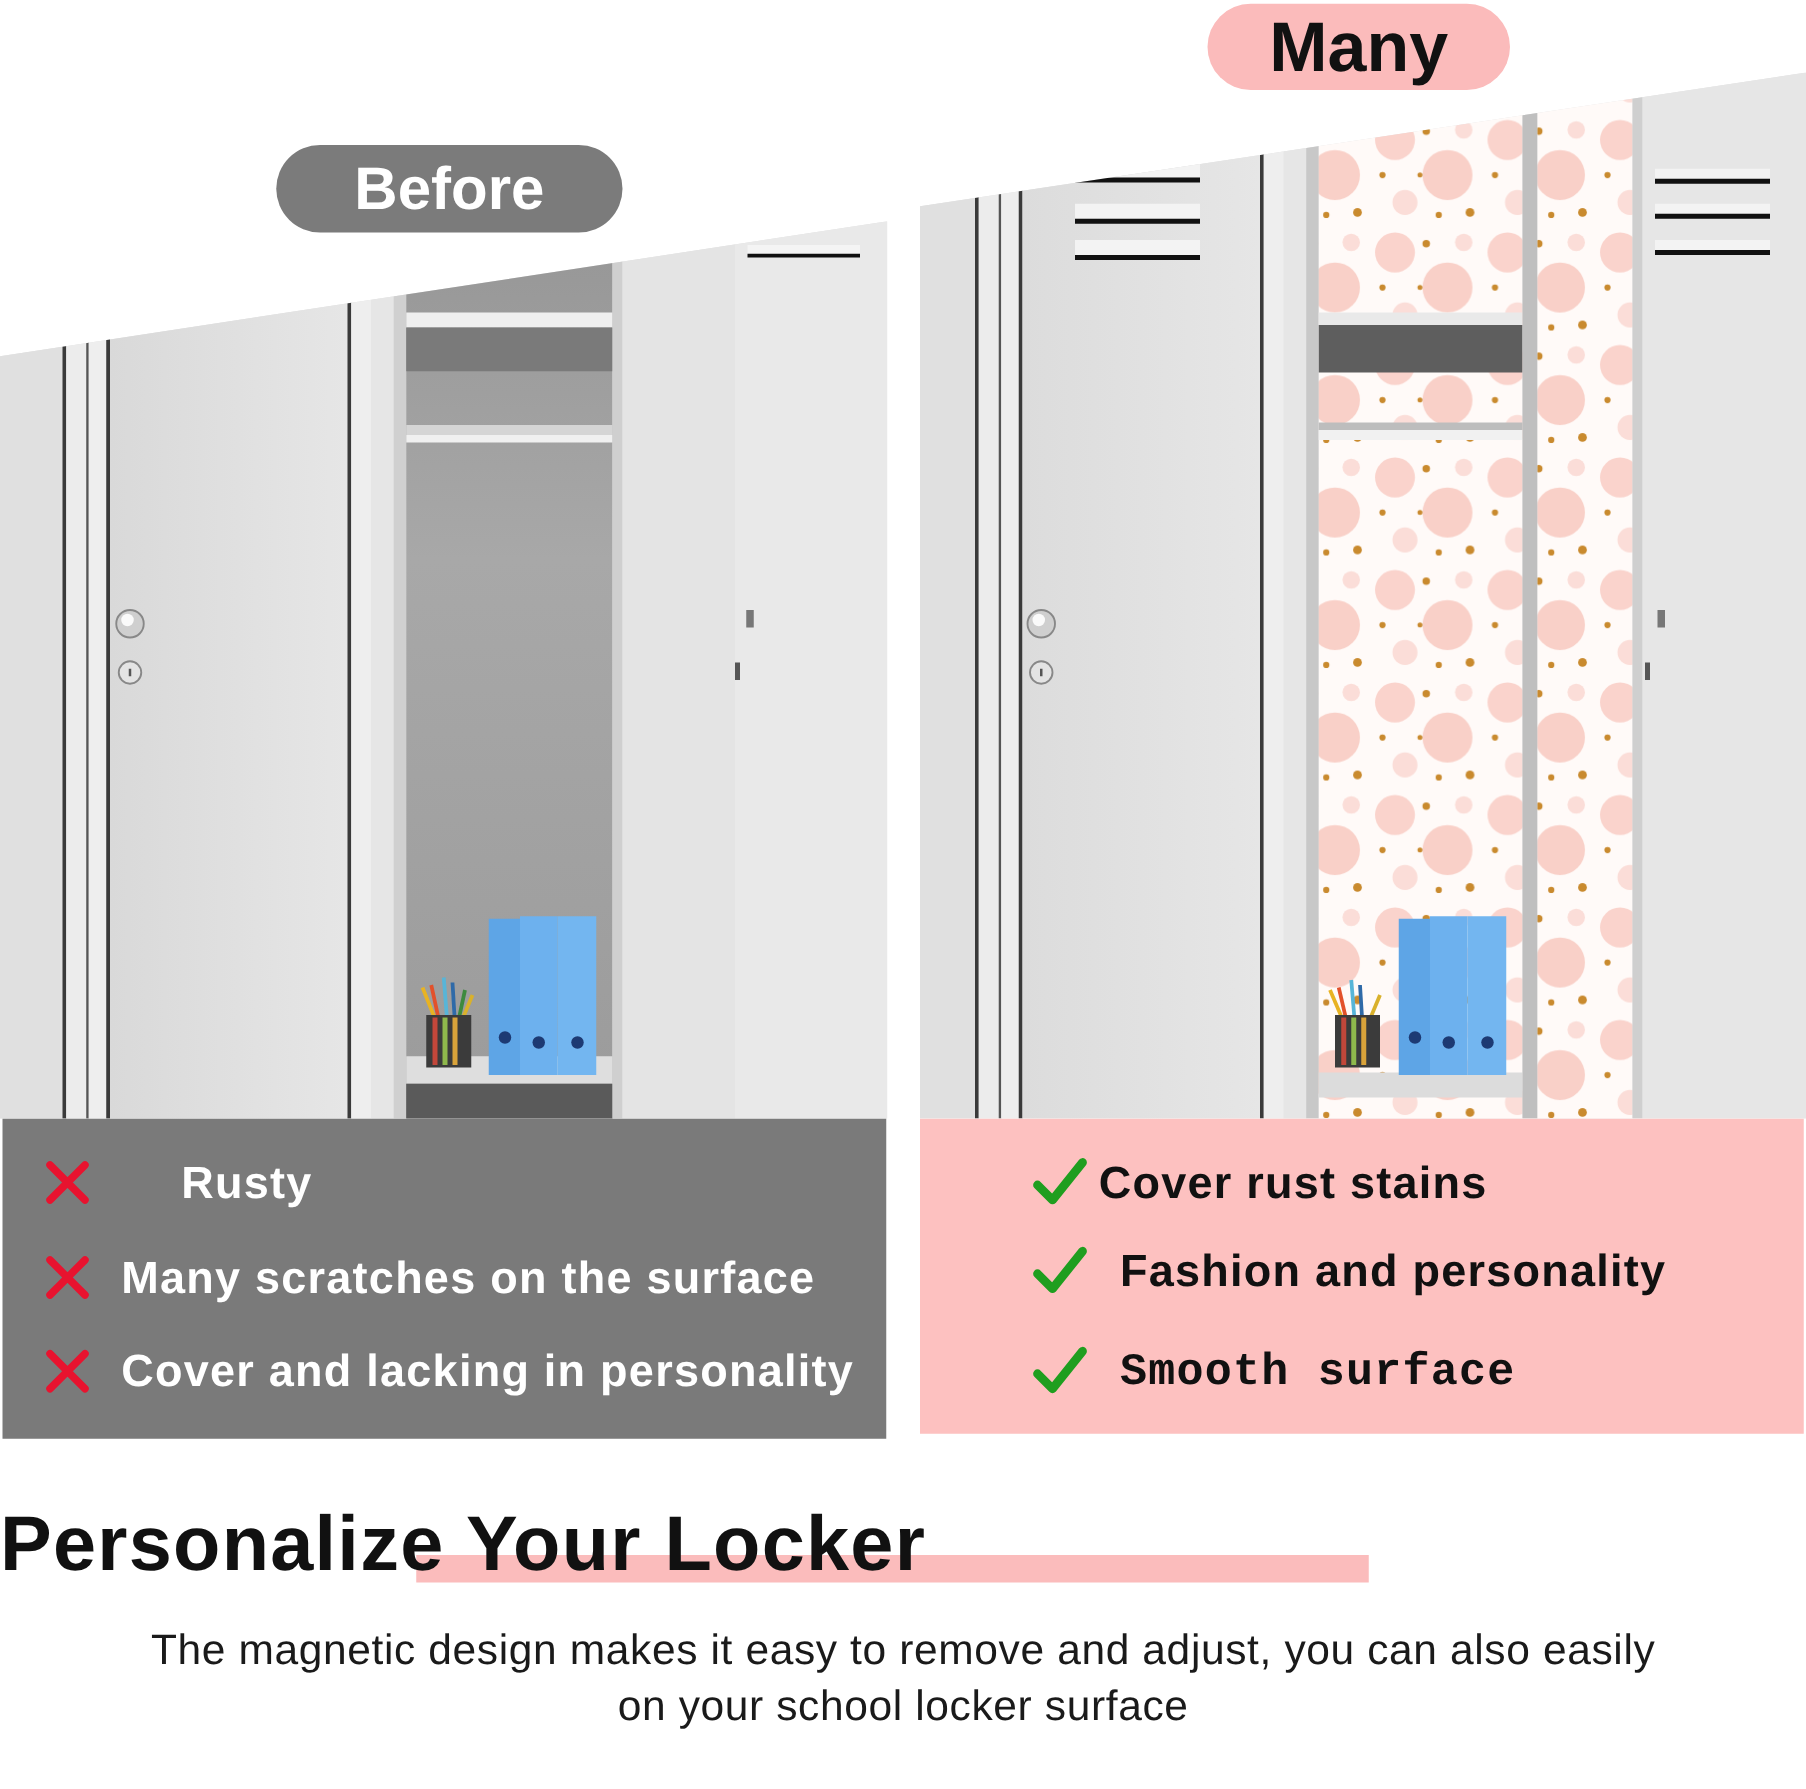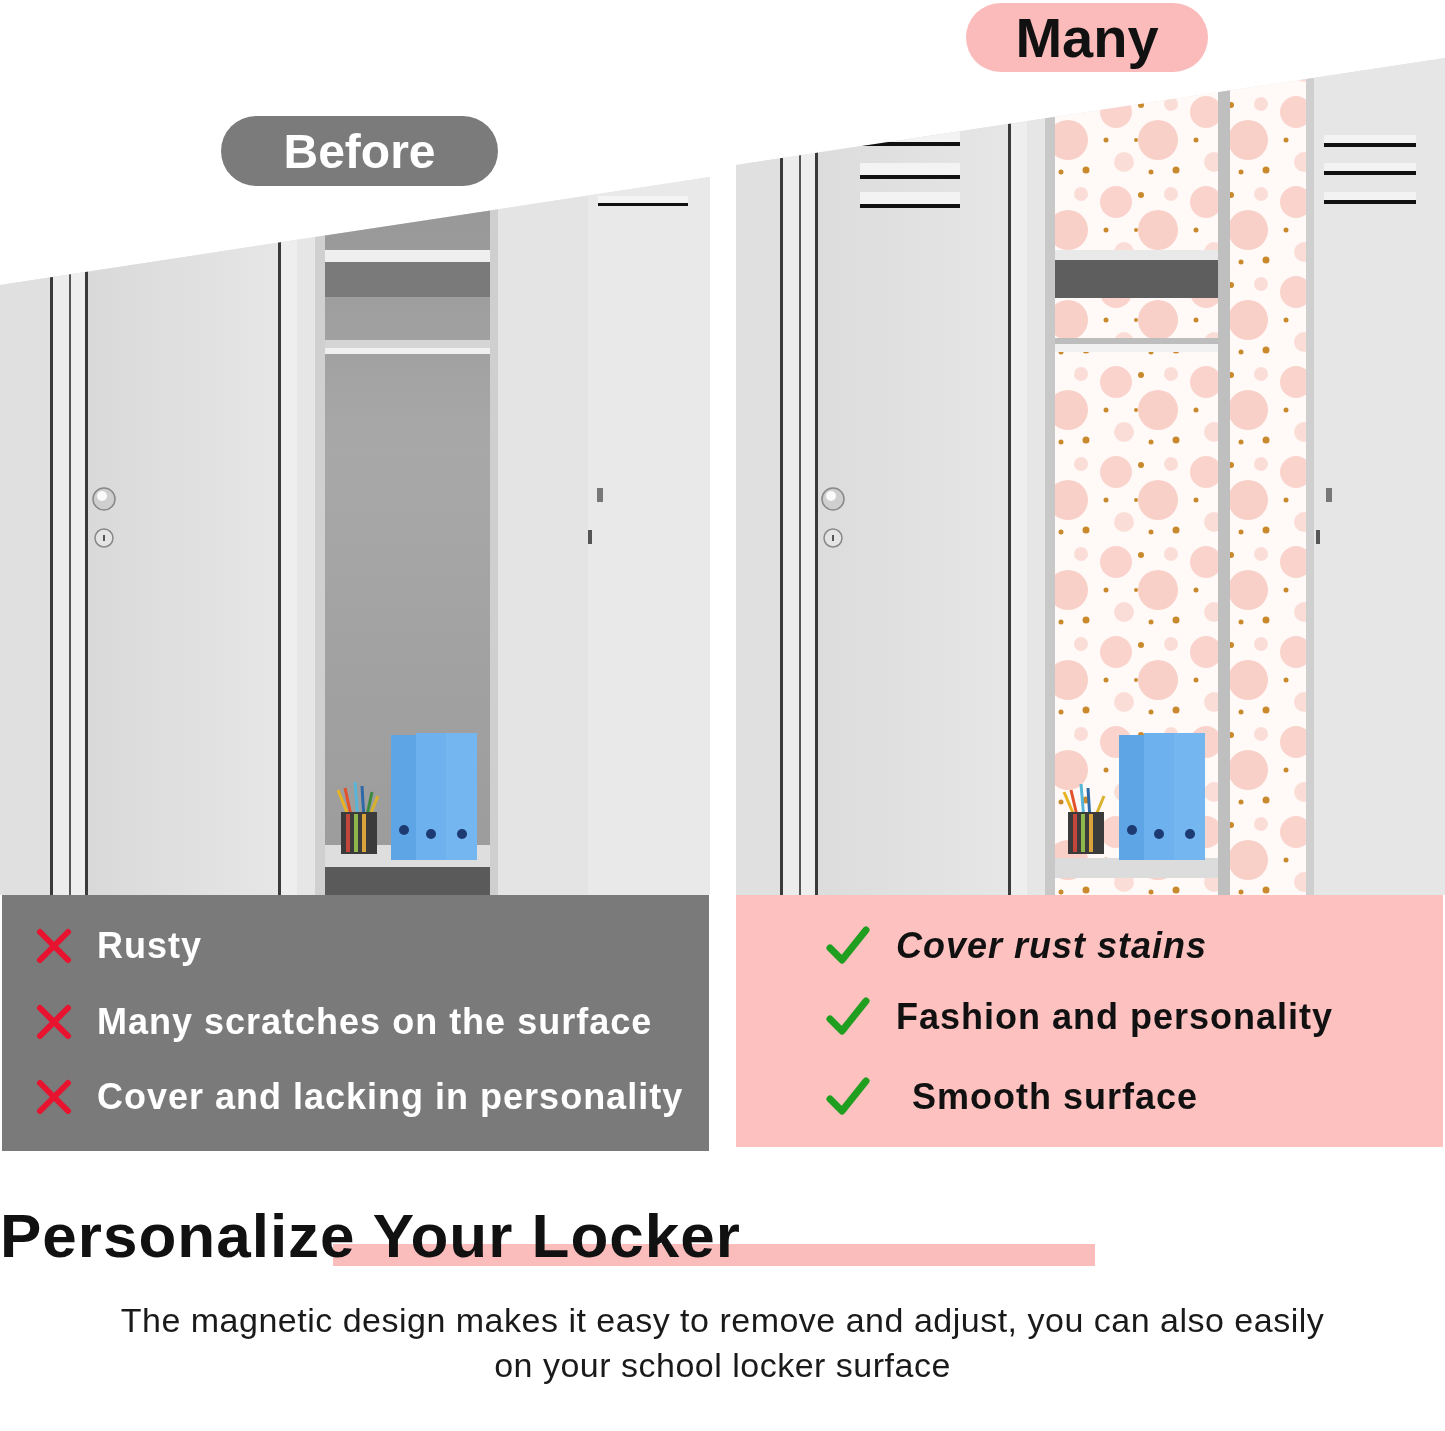--- a/index.html
+++ b/index.html
@@ -220,21 +220,21 @@
         <circle cx="396" cy="830" r="5" fill="#1d3a73"></circle>
         <circle cx="423" cy="834" r="5" fill="#1d3a73"></circle>
         <circle cx="454" cy="834" r="5" fill="#1d3a73"></circle>
       </g>
     </g>
   </svg>
   <div class="pill" id="after-pill" style="left:230px;">Many</div>
 </div>
 
 <div class="feature-box" id="before-box">
-  <div class="feature-item" style="left:32px; top:26px;">
+  <div class="feature-item" style="left:32px; top:26px;gap:48px;">
     <svg class="icon-x" viewBox="0 0 40 40">
       <path d="M6 6 L34 34 M34 6 L6 34" stroke="#e8132f" stroke-width="6" stroke-linecap="round"></path>
     </svg>
     <span class="label" style="margin-left:23px;">Rusty</span>
   </div>
   <div class="feature-item" style="left:32px; top:102px;">
     <svg class="icon-x" viewBox="0 0 40 40">
       <path d="M6 6 L34 34 M34 6 L6 34" stroke="#e8132f" stroke-width="6" stroke-linecap="round"></path>
     </svg>
     <span class="label" style="margin-left:23px;">Many scratches on the surface</span>
@@ -245,33 +245,33 @@
     </svg>
     <span class="label" style="margin-left:23px;">Cover and lacking in personality</span>
   </div>
 </div>
 
 <div class="feature-box" id="after-box">
   <div class="feature-item" style="left:90px; top:26px;">
     <svg class="icon-check" viewBox="0 0 44 44" style="width:44px;height:44px;">
       <path d="M4 24 L16 36 L40 6" stroke="#1f9e1f" stroke-width="7" fill="none" stroke-linecap="round" stroke-linejoin="round"></path>
     </svg>
-    <span class="label" style="margin-left:26px;font-style:italic;">Cover rust stains</span>
+    <span class="label" style="margin-left:9px;">Cover rust stains</span>
   </div>
   <div class="feature-item" style="left:90px; top:97px;">
     <svg class="icon-check" viewBox="0 0 44 44" style="width:44px;height:44px;">
       <path d="M4 24 L16 36 L40 6" stroke="#1f9e1f" stroke-width="7" fill="none" stroke-linecap="round" stroke-linejoin="round"></path>
     </svg>
     <span class="label" style="margin-left:26px;">Fashion and personality</span>
   </div>
   <div class="feature-item" style="left:90px; top:177px;">
     <svg class="icon-check" viewBox="0 0 44 44" style="width:44px;height:44px;">
       <path d="M4 24 L16 36 L40 6" stroke="#1f9e1f" stroke-width="7" fill="none" stroke-linecap="round" stroke-linejoin="round"></path>
     </svg>
-    <span class="label" style="margin-left:42px;">Smooth surface</span>
+    <span class="label" style="margin-left:26px;font-family:Liberation Mono, monospace;">Smooth surface</span>
   </div>
 </div>
 
 <div id="headline-wrap">
   <div id="headline-bar"></div>
   <div id="headline">Personalize Your Locker</div>
 </div>
 
 <div id="description">
   <div>The magnetic design makes it easy to remove and adjust, you can also easily</div>

